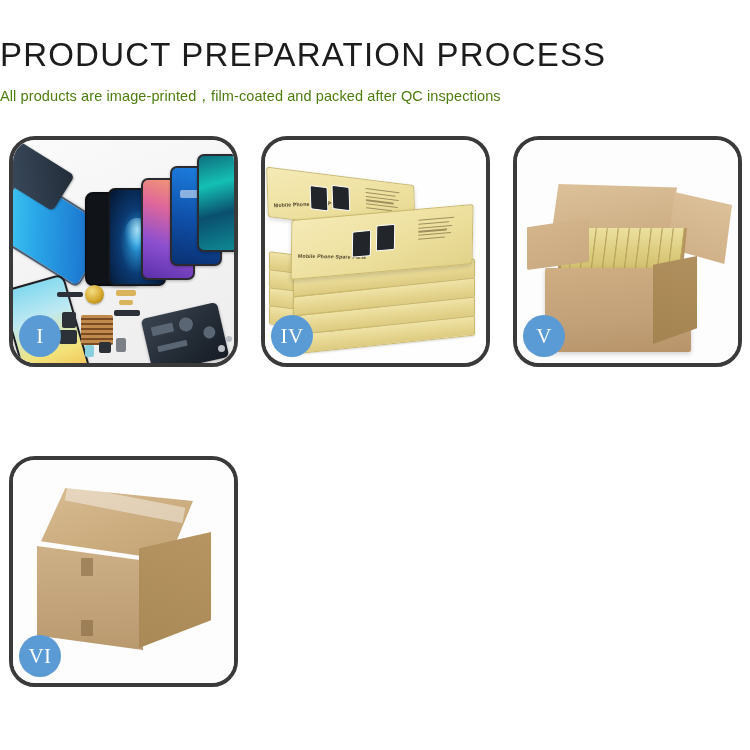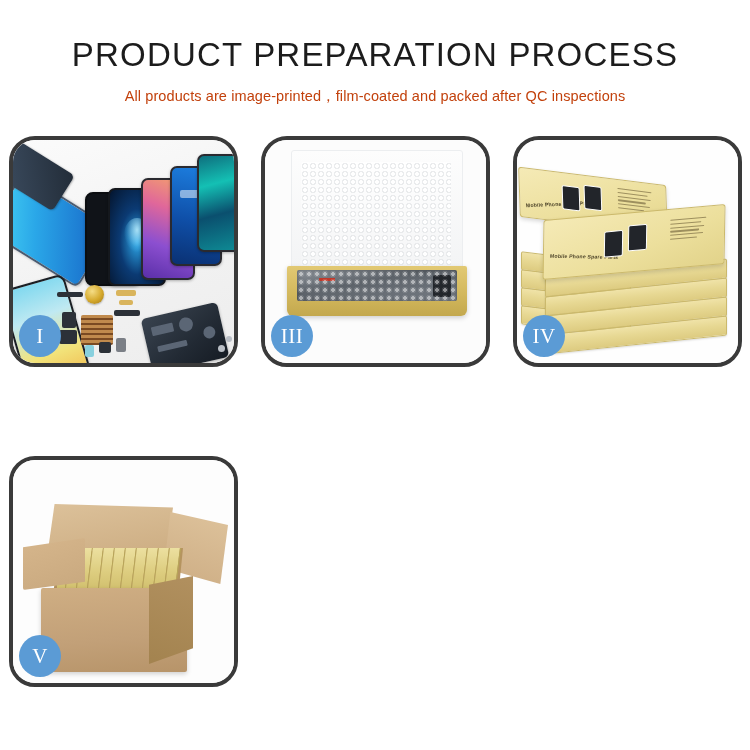--- a/index.html
+++ b/index.html
@@ -9,36 +9,36 @@
     font-family: "Liberation Sans", sans-serif;
     overflow: hidden;
   }
   #page {
     position: relative;
     width: 750px; height: 750px;
     background: #ffffff;
   }
 
   
-  .header { position: absolute; left: 0; top: 0; width: 750px; text-align: center; }
+  .header { position: absolute; left: 0; top: 0; width: 750px; }
   .title {
     margin: 0;
     padding-top: 36px;
     font-size: 33px;
     letter-spacing: 1.2px;
     font-weight: 400;
     color: #1c1c1c;
     font-family: "Liberation Sans", sans-serif;
   }
   .subtitle {
     margin: 0;
     padding-top: 13px;
     font-size: 14.5px;
     letter-spacing: 0.1px;
-    color: #c2410c;
+    color: #4d7c0f;
     font-weight: 400;
   }
 
   
   .grid {
     position: absolute;
     left: 9px; top: 136px;
     width: 732px; height: 551px;
     display: grid;
     grid-template-columns: 229px 229px 229px;
@@ -374,33 +374,20 @@
           <span style="left:10px;top:30px;width:30px;height:6px;"></span>
           <span style="right:8px;top:22px;width:12px;height:12px;border-radius:50%;"></span>
         </div>
         <div class="pt" style="left:205px;top:205px;width:7px;height:7px;border-radius:50%;background:#b9bec5;"></div>
         <div class="pt" style="left:213px;top:196px;width:6px;height:6px;border-radius:50%;background:#b9bec5;"></div>
       </div>
       <div class="badge">I</div>
     </div>
 
 
-    <div class="panel">
-      <div class="panel-photo p3">
-        <div class="bx-lid"></div>
-        <div class="bx-foam"></div>
-        <div class="bx-body">
-          <div class="bx-inner">
-            <div class="bx-red"></div>
-            <div class="bx-dark"></div>
-          </div>
-        </div>
-      </div>
-      <div class="badge">III</div>
-    </div>
 
     <div class="panel">
       <div class="panel-photo p4">
         <div class="stack">
 
           <div class="sbox" style="left:4px;  top:118px; width:108px; height:17px; transform:skewY(7deg);"></div>
           <div class="sbox" style="left:4px;  top:136px; width:108px; height:17px; transform:skewY(7deg);"></div>
           <div class="sbox" style="left:4px;  top:154px; width:108px; height:17px; transform:skewY(7deg);"></div>
           <div class="sbox" style="left:4px;  top:172px; width:108px; height:17px; transform:skewY(7deg);"></div>
 
@@ -459,15 +446,27 @@
           <b style="left:99px"></b>
             <b style="left:110px"></b>
         </div>
         <div class="ct-flapL"></div>
         <div class="ct-body"></div>
         <div class="ct-side"></div>
       </div>
       <div class="badge">V</div>
     </div>
 
+    <div class="panel">
+      <div class="panel-photo p6">
+        <div class="sc-top"></div>
+        <div class="sc-tape"></div>
+        <div class="sc-front">
+          <div class="sc-tab" style="left:44px; top:12px; width:12px; height:18px;"></div>
+          <div class="sc-tab" style="left:44px; top:74px; width:12px; height:16px;"></div>
+        </div>
+        <div class="sc-right"></div>
+      </div>
+      <div class="badge">VI</div>
+    </div>
 
   </div>
 </div>
 
 </body></html>

